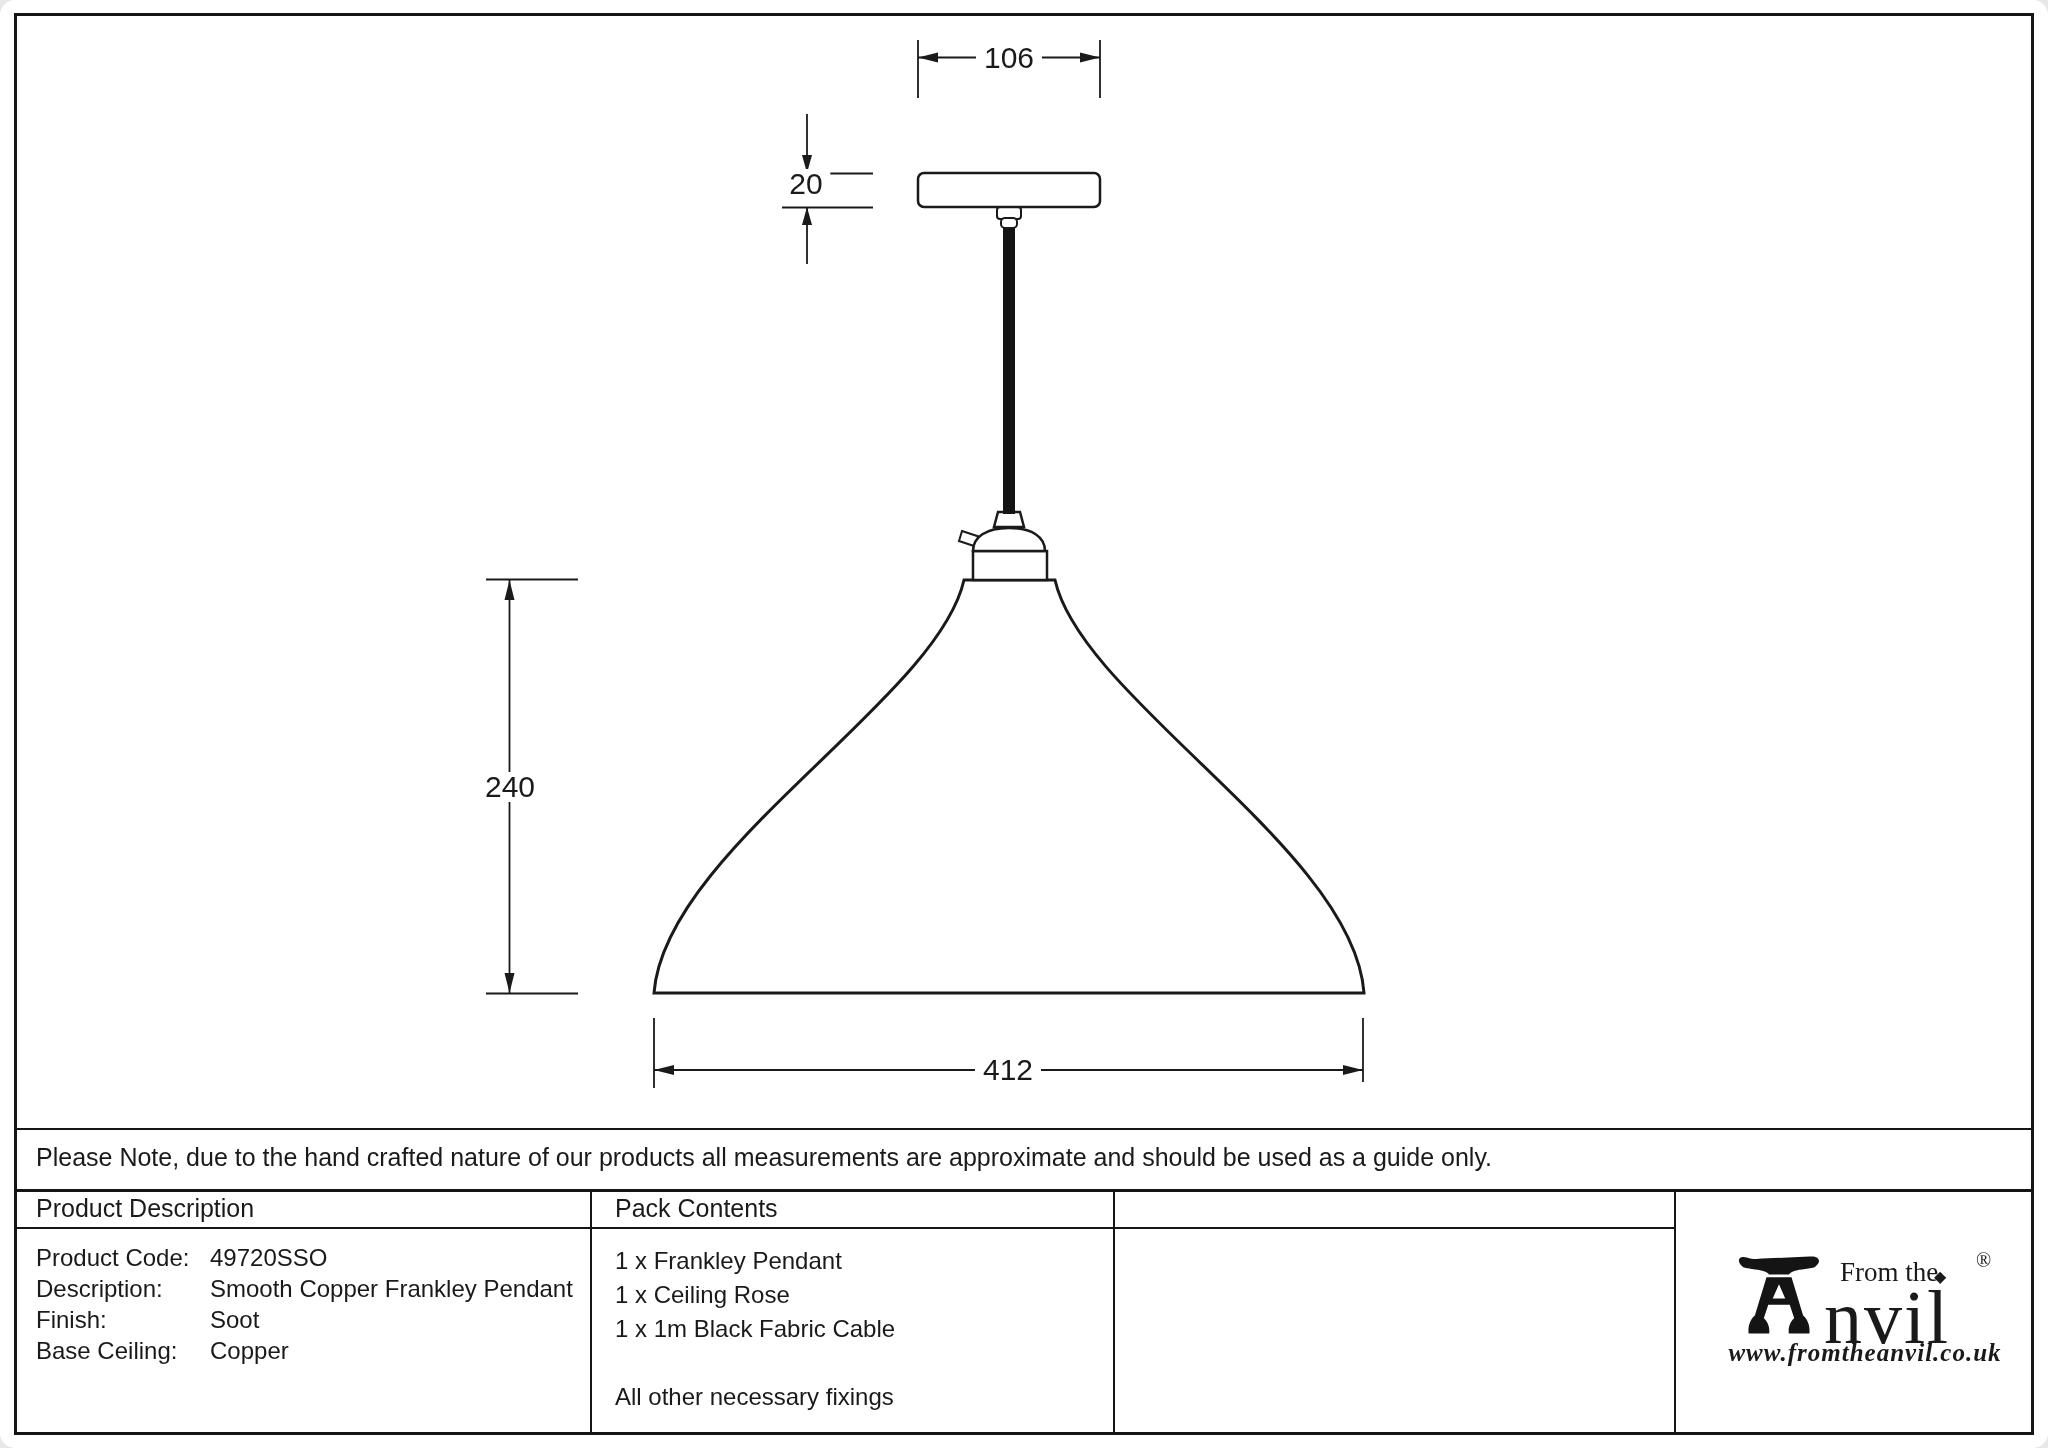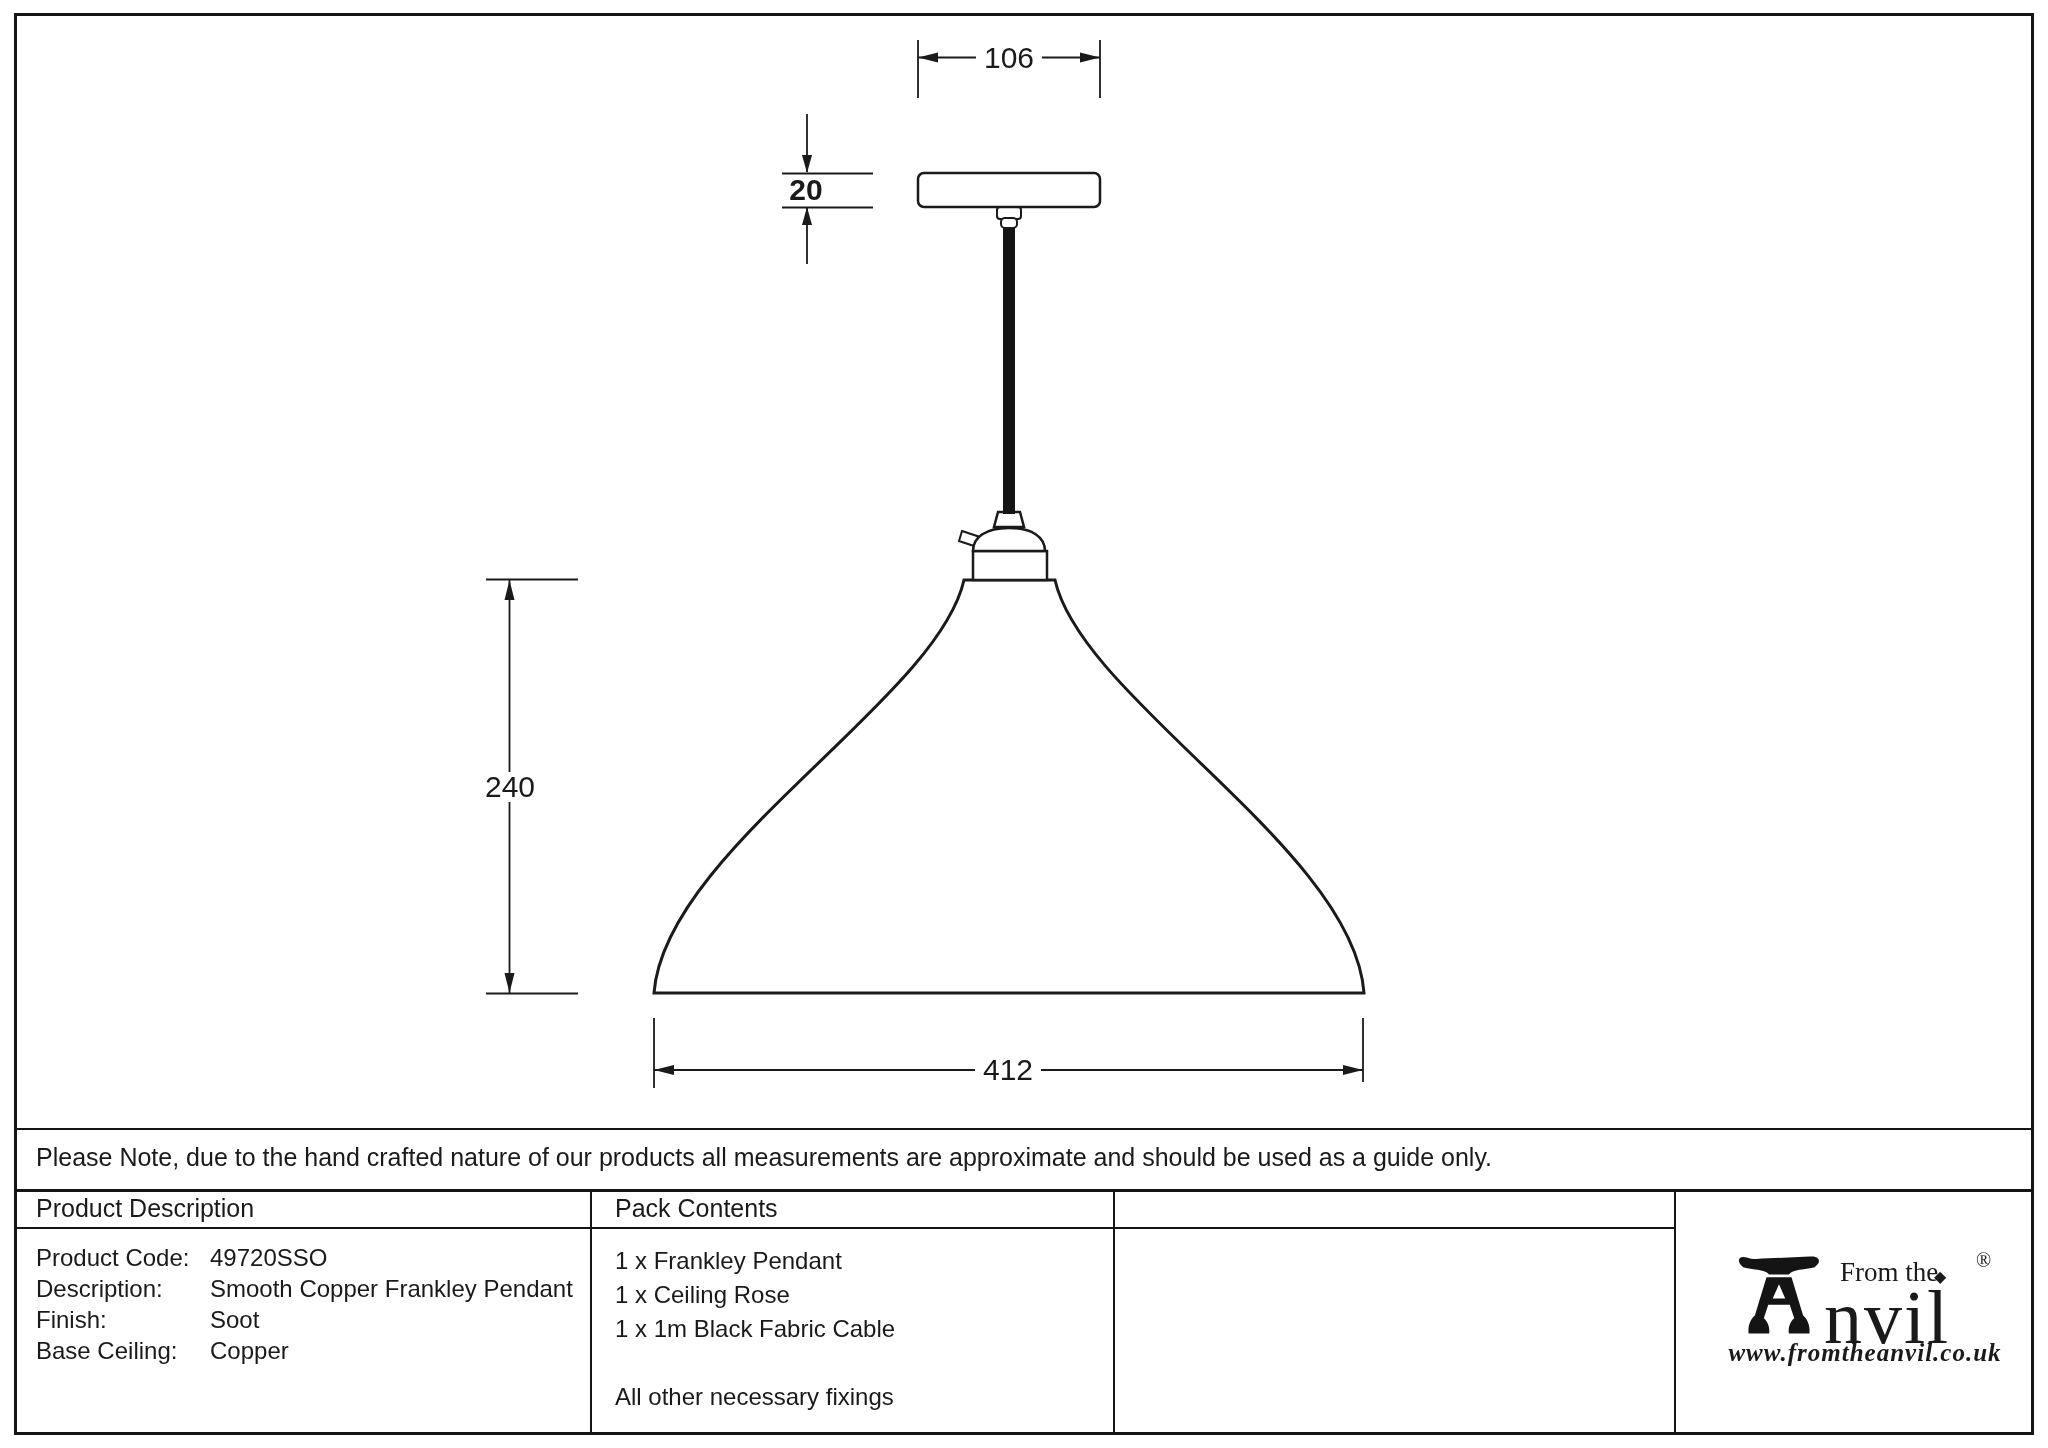--- a/index.html
+++ b/index.html
@@ -1,18 +1,18 @@
 <!DOCTYPE html>
 <html><head>
 <meta charset="utf-8">
 <style>
   html,body{margin:0;padding:0;background:#e8e8e8;}
   .page{
     position:relative;width:2048px;height:1448px;background:#ffffff;
-    font-family:"Liberation Sans",sans-serif;color:#1a1a1a;overflow:hidden;
+    font-family:"Liberation Sans",sans-serif;color:#1a1a1a;overflow:hidden;border-radius:15px;
   }
   .frame{position:absolute;left:14px;top:13px;width:2014px;height:1416px;border:3px solid #151515;}
   .drawing-svg{position:absolute;left:0;top:0;}
   .dim-label{
     position:absolute;transform:translate(-50%,-50%);
     background:#ffffff;padding:0 8px;font-size:30px;line-height:30px;white-space:nowrap;
   }
   .hline,.vline{position:absolute;background:#151515;}
   .note-row{
     position:absolute;left:14px;top:1130px;width:2020px;height:54px;
@@ -88,21 +88,21 @@
         <path stroke-width="2.5" d="M998,512 L1020,512 L1024,527 L994,527 Z"></path>
         <rect x="1003" y="226" width="12" height="288" fill="#141414" stroke="none"></rect>
         <rect stroke-width="2" x="997" y="207" width="24" height="12" rx="3"></rect>
         <rect stroke-width="2" x="1001" y="218" width="16" height="10" rx="4"></rect>
         <rect stroke-width="2.5" x="918" y="173" width="182" height="34" rx="6"></rect>
       </g>
     </g>
   </svg>
 
   <div class="dim-label" style="left:1009px;top:58px;">106</div>
-  <div class="dim-label" style="left:806px;top:190px;font-weight:bold;">20</div>
+  <div class="dim-label" style="left:806px;top:184px;">20</div>
   <div class="dim-label" style="left:510px;top:787px;">240</div>
   <div class="dim-label" style="left:1008px;top:1070px;">412</div>
 
   <div class="hline" style="left:14px;top:1128px;width:2020px;height:2px;"></div>
   <div class="hline" style="left:14px;top:1189px;width:2020px;height:3px;"></div>
   <div class="hline" style="left:14px;top:1227px;width:1662px;height:2px;"></div>
   <div class="vline" style="left:590px;top:1189px;width:2px;height:246px;"></div>
   <div class="vline" style="left:1113px;top:1189px;width:2px;height:246px;"></div>
   <div class="vline" style="left:1674px;top:1189px;width:2px;height:246px;"></div>
 

